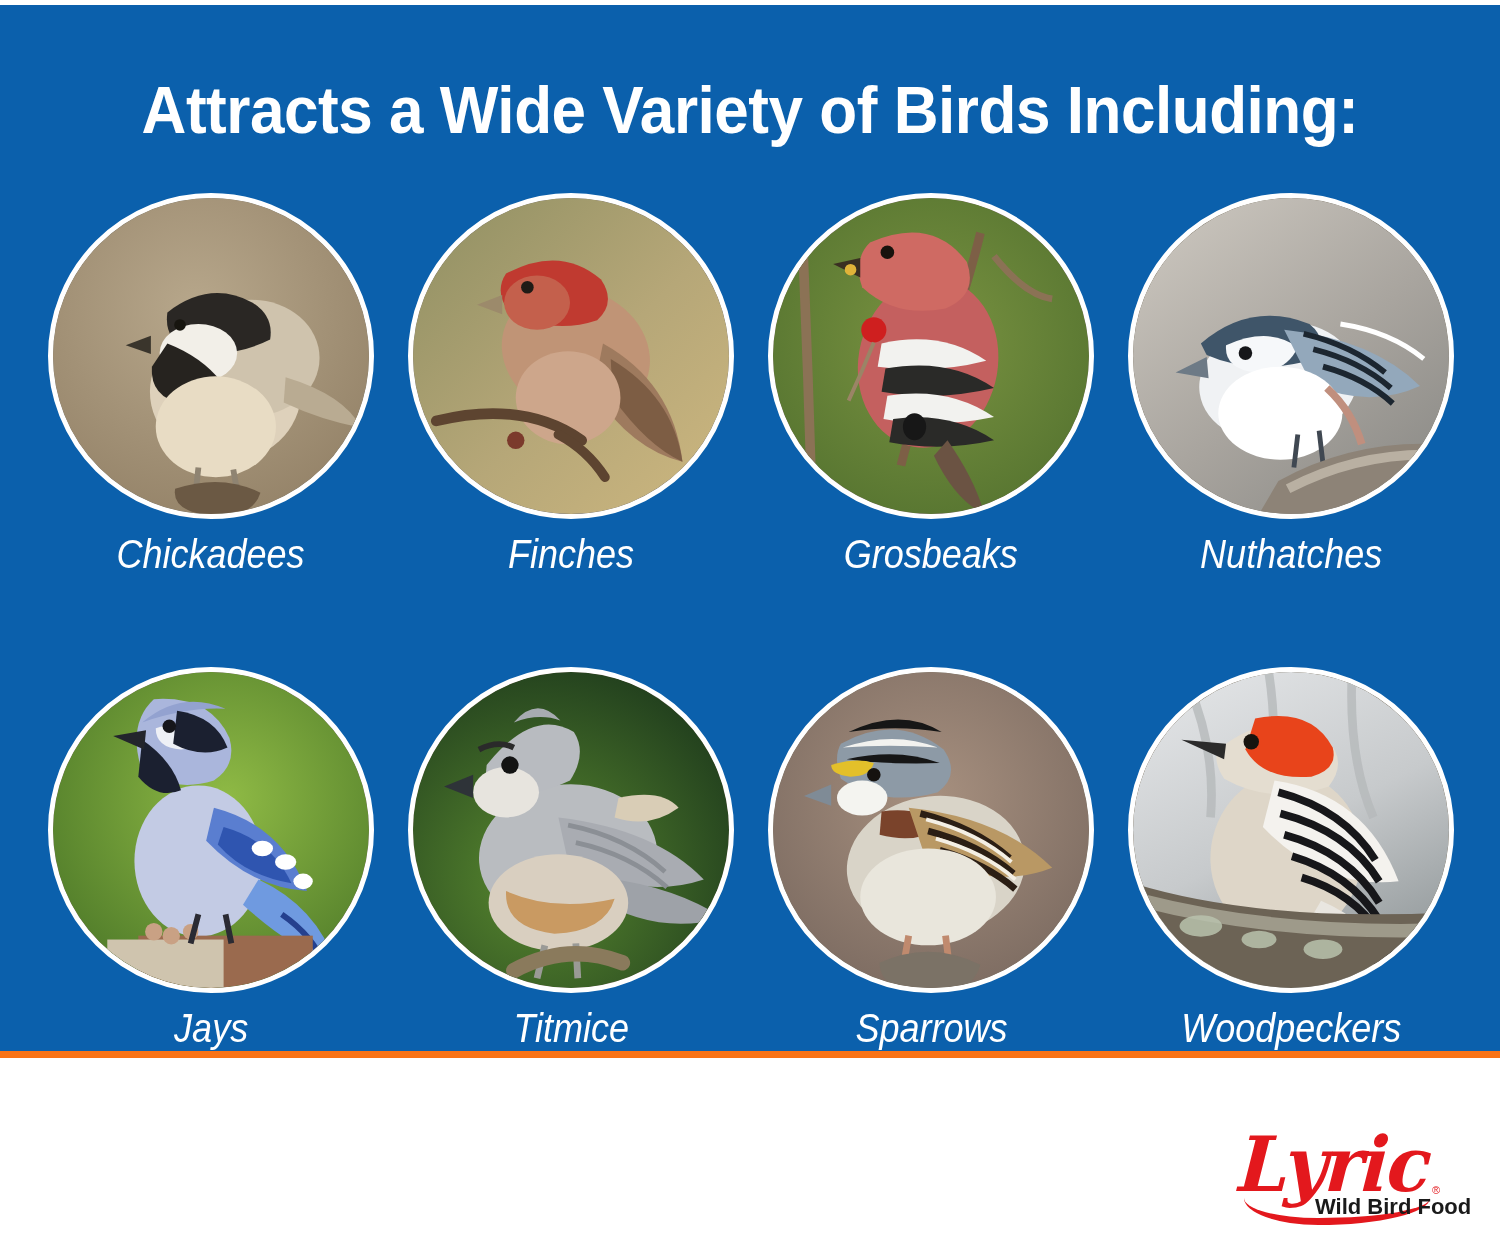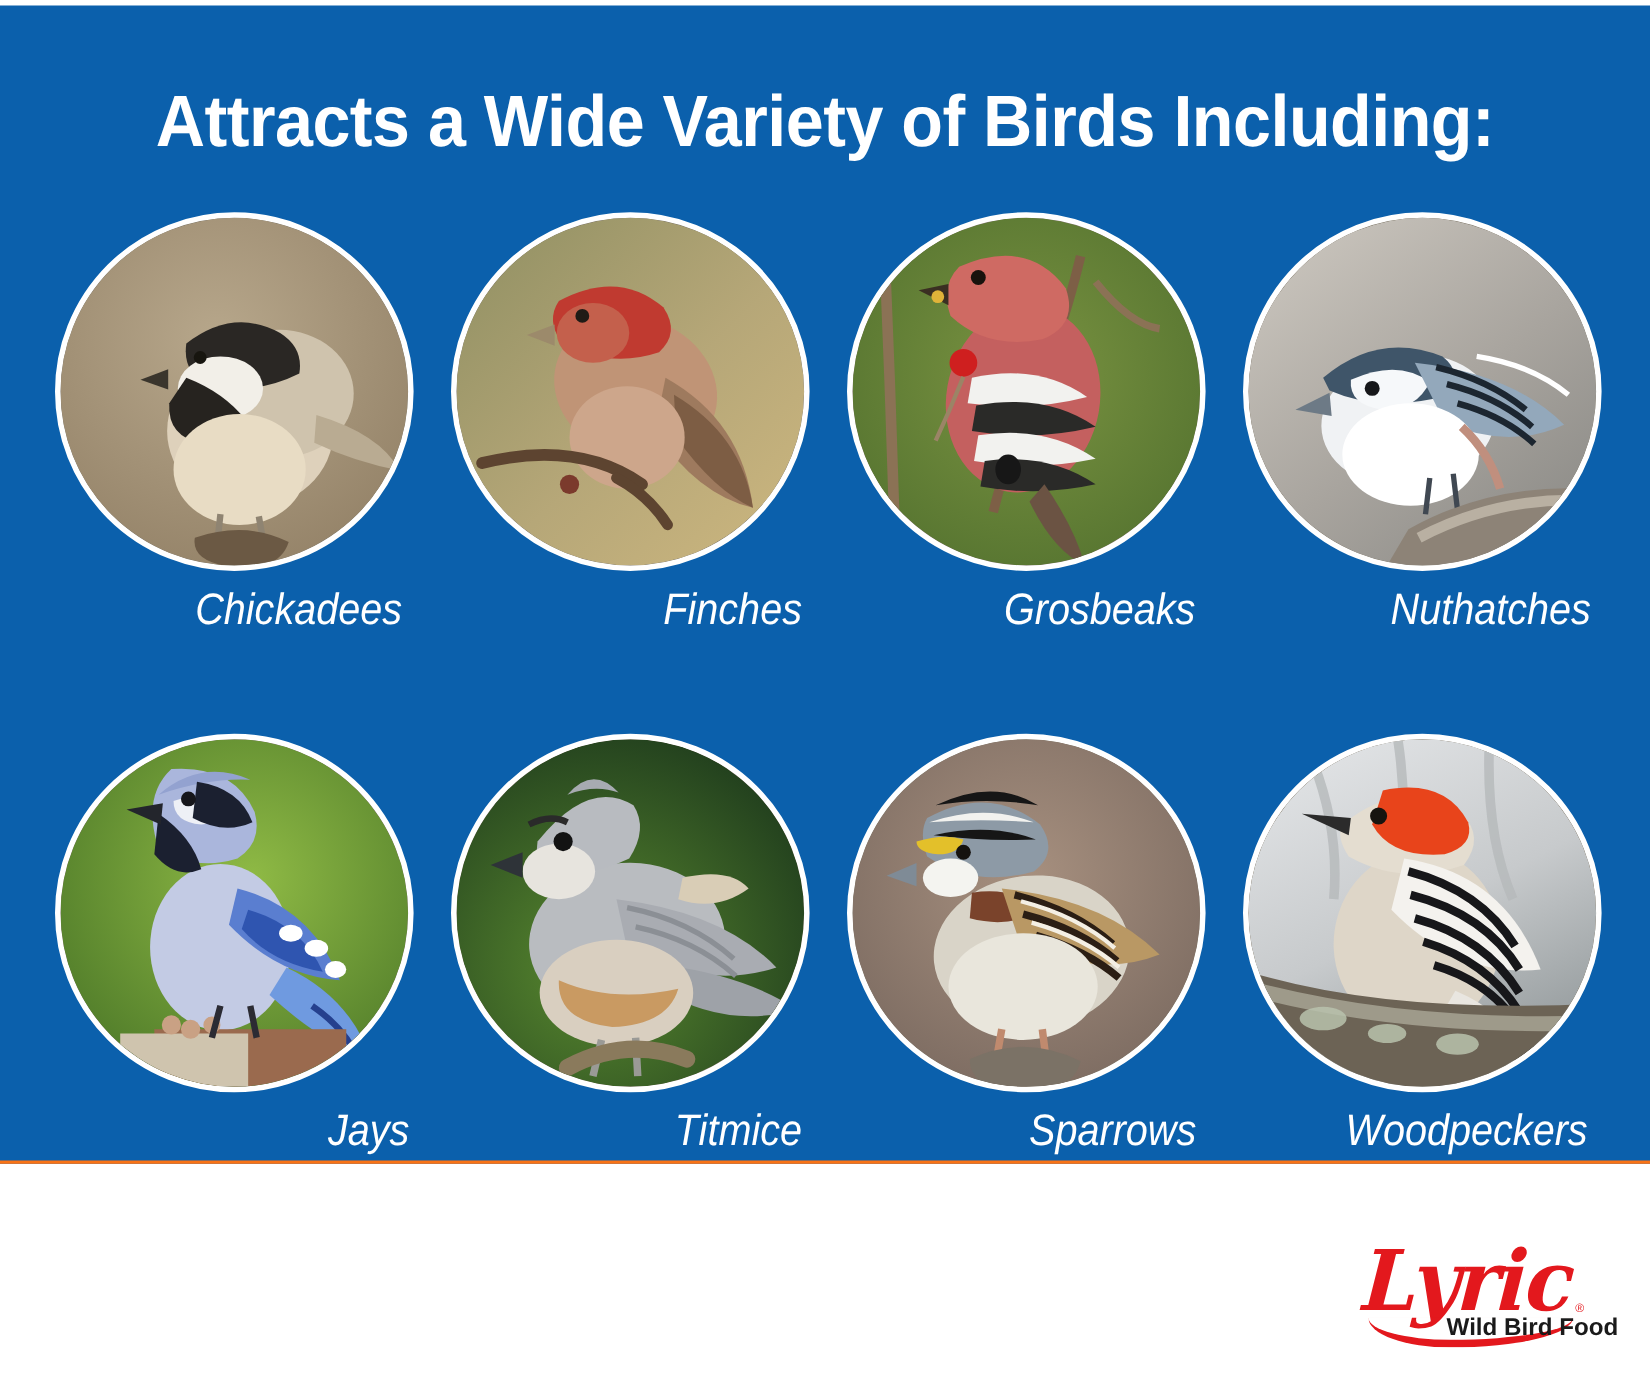--- a/index.html
+++ b/index.html
@@ -17,21 +17,21 @@
 
   
   .promo-panel {
     position: absolute;
     left: 0;
     top: 5px;
     width: 1500px;
     height: 1053px;
     background: #0B60AC;
     box-sizing: border-box;
-    border-bottom: 3px solid #f97316;
+    border-bottom: 7px solid #f97316;
     overflow: hidden;
   }
 
   .panel-title {
     position: absolute;
     left: 0;
     top: 72px;
     width: 1500px;
     text-align: center;
     color: #ffffff;
@@ -54,21 +54,21 @@
     display: grid;
     grid-template-columns: repeat(4, 330px);
     grid-column-gap: 30px;
     grid-row-gap: 92px;
   }
 
   .bird-cell {
     width: 330px;
     display: flex;
     flex-direction: column;
-    align-items: flex-end;
+    align-items: center;
   }
 
   .bird-circle {
     width: 326px;
     height: 326px;
     border-radius: 50%;
     border: 5px solid #ffffff;
     box-sizing: border-box;
     overflow: hidden;
     position: relative;

